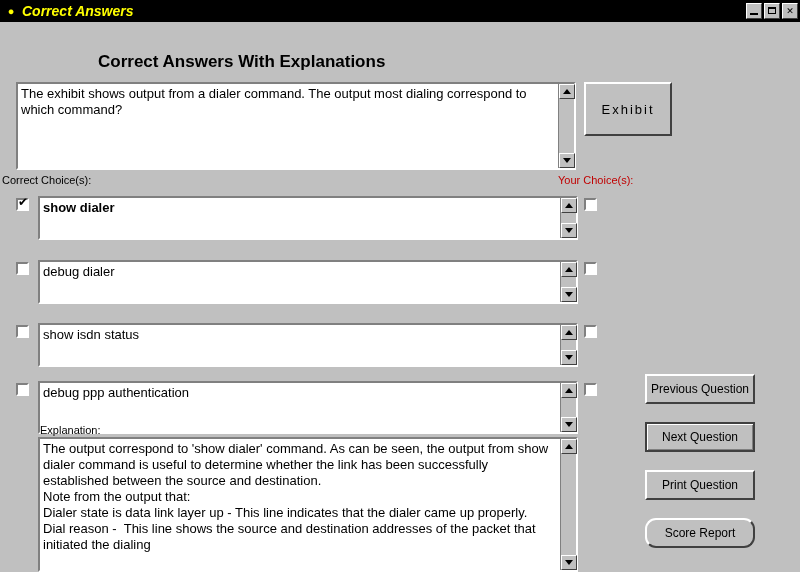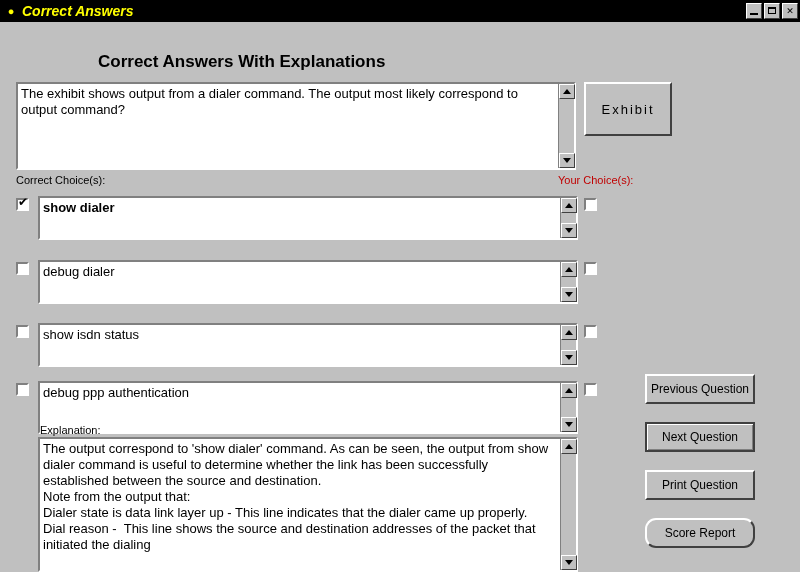--- a/index.html
+++ b/index.html
@@ -241,36 +241,36 @@
     <div class="tb-btn max"></div>
     <div class="tb-btn close">✕</div>
   </div>
 </div>
 
 <div class="client">
 
   <div class="heading">Correct Answers With Explanations</div>
 
   <div class="sunken" style="left:16px; top:60px; width:560px; height:88px;">
-    <div class="txt">The exhibit shows output from a dialer command. The output most likely correspond to output command?</div>
+    <div class="txt">The exhibit shows output from a dialer command. The output most dialing correspond to which command?</div>
     <div class="vscroll">
       <div class="arrow up">
           <i></i>
         </div>
       <div class="arrow down">
           <i></i>
         </div>
     </div>
   </div>
 
   <div class="btn exhibit">
     <span>Exhibit</span>
   </div>
 
-  <div class="label" style="left:16px; top:152px;">Correct Choice(s):</div>
+  <div class="label" style="left:2px; top:152px;">Correct Choice(s):</div>
   <div class="label red" style="left:558px; top:152px;">Your Choice(s):</div>
 
   <div class="chk checked" style="left:16px; top:176px;"></div>
   <div class="sunken" style="left:38px; top:174px; width:540px; height:44px;font-weight:bold;">
     <div class="txt">show dialer</div>
     <div class="vscroll">
       <div class="arrow up">
           <i></i>
         </div>
       <div class="arrow down">

